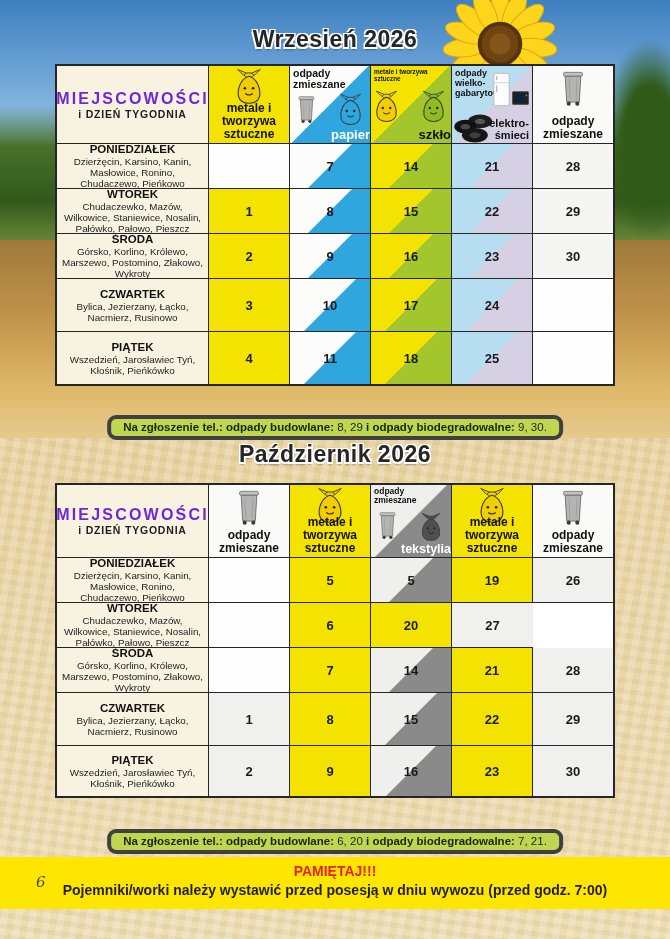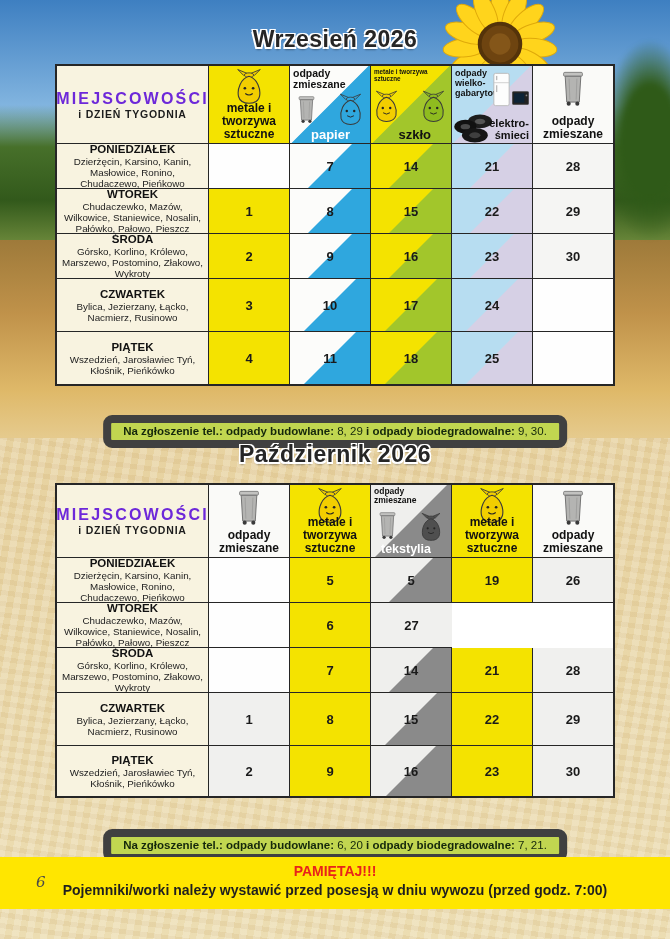--- a/index.html
+++ b/index.html
@@ -75,21 +75,21 @@
   .whitebg{background:#FAFAF8}
   .split-papier{background:linear-gradient(135deg,#FCFCFA 49.6%,#2FA7DE 50.4%)}
   .split-szklo{background:linear-gradient(135deg,#F4E300 49.6%,#A2C62B 50.4%)}
   .split-gab{background:linear-gradient(135deg,#B7DDF1 49.6%,#D6D0E5 50.4%)}
   .split-tek{background:linear-gradient(135deg,#EFEFED 49.6%,#8A8A8A 50.4%)}
 
   .toplabel{position:absolute;top:2px;left:3px;font-weight:bold;font-size:10.5px;line-height:11px;color:#111;text-align:left}
   .split-szklo .toplabel{font-size:6.3px;line-height:7px;width:58px}
   .split-gab .toplabel{font-size:9px;line-height:10px;width:56px}
   .split-tek .toplabel{font-size:8.5px;line-height:9px;width:48px}
-  .bottomlabel{position:absolute;bottom:1px;right:20px;font-weight:bold;font-size:13px;color:#111}
+  .bottomlabel{position:absolute;bottom:1px;right:0;font-weight:bold;font-size:13px;color:#111}
   .bottomlabel.white{color:#fff}
   .split-gab .bottomlabel{font-size:11px;line-height:11.5px;text-align:right;width:52px;right:3px;bottom:2px}
   .split-tek .bottomlabel{font-size:12.5px}
 
   .hlabel{position:absolute;bottom:2px;left:0;width:100%;text-align:center;
       font-weight:bold;font-size:12px;line-height:13px;color:#111}
 
   
   .icon{position:absolute;display:block}
   .icon svg{width:100%;height:100%;display:block}
@@ -100,21 +100,21 @@
   .split-szklo .icon.bag1{left:2px;top:23px;width:27px;height:34px}
   .split-szklo .icon.bag2{right:4px;top:23px;width:27px;height:34px}
   .split-gab .icon.fridge{right:22px;top:5px;width:17px;height:37px}
   .split-gab .icon.tv{right:3px;top:25px;width:17px;height:14px}
   .split-gab .icon.tires{left:1px;bottom:0;width:42px;height:31px}
   .split-tek .icon.bin{left:6px;top:24px;width:21px;height:32px}
   .split-tek .icon.bag{right:8px;top:26px;width:24px;height:31px}
 
   
   .note{position:absolute;left:50%;transform:translateX(-50%);background:#C1D650;
-      border:8px solid #404040;border-radius:9px;padding:2px 12px 3px;white-space:nowrap;
+      border:4px solid #404040;border-radius:9px;padding:2px 12px 3px;white-space:nowrap;
       font-size:11.5px;color:#14270b}
   .n1{top:415px}.n2{top:829px}
 
   
   .banner{position:absolute;left:0;top:857px;width:670px;height:52px;background:#FFE600;
       text-align:center;padding-top:6px;box-sizing:border-box}
   .banner-title{color:#E8231A;font-weight:bold;font-size:14px}
   .banner-text{color:#1f1f1f;font-weight:bold;font-size:14px;margin-top:3px}
   .page-num{position:absolute;left:36px;top:873px;font-family:"DejaVu Serif",serif;
       font-style:italic;font-size:15px;color:#4a4a4a}
@@ -499,20 +499,23 @@
           <div class="cell labelcell">
             <div class="day">WTOREK</div>
             <div class="places">Chudaczewko, Mazów, Wilkowice, Staniewice, Nosalin, Pałówko, Pałowo, Pieszcz</div>
           </div>
           <div class="cell datecell c-empty">
             <span class="num"></span>
           </div>
           <div class="cell datecell c-yellow">
             <span class="num">6</span>
           </div>
+          <div class="cell datecell c-yellow">
+            <span class="num">20</span>
+          </div>
           <div class="cell datecell c-gray">
             <span class="num">27</span>
           </div>
         </div>
         <div class="row">
           <div class="cell labelcell">
             <div class="day">ŚRODA</div>
             <div class="places">Górsko, Korlino, Królewo, Marszewo, Postomino, Złakowo, Wykroty</div>
           </div>
           <div class="cell datecell c-empty">

